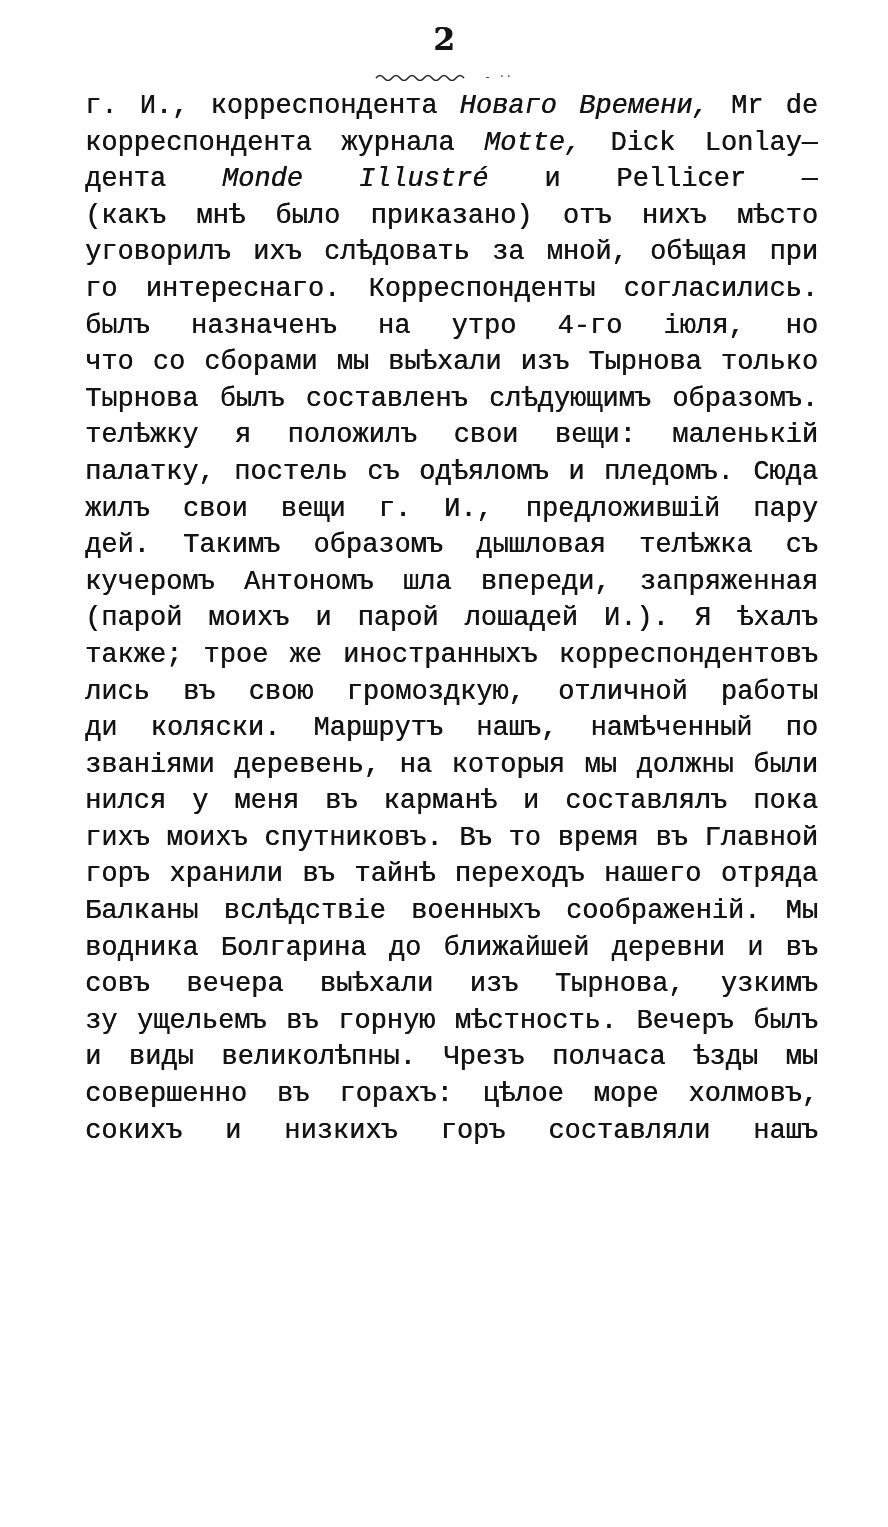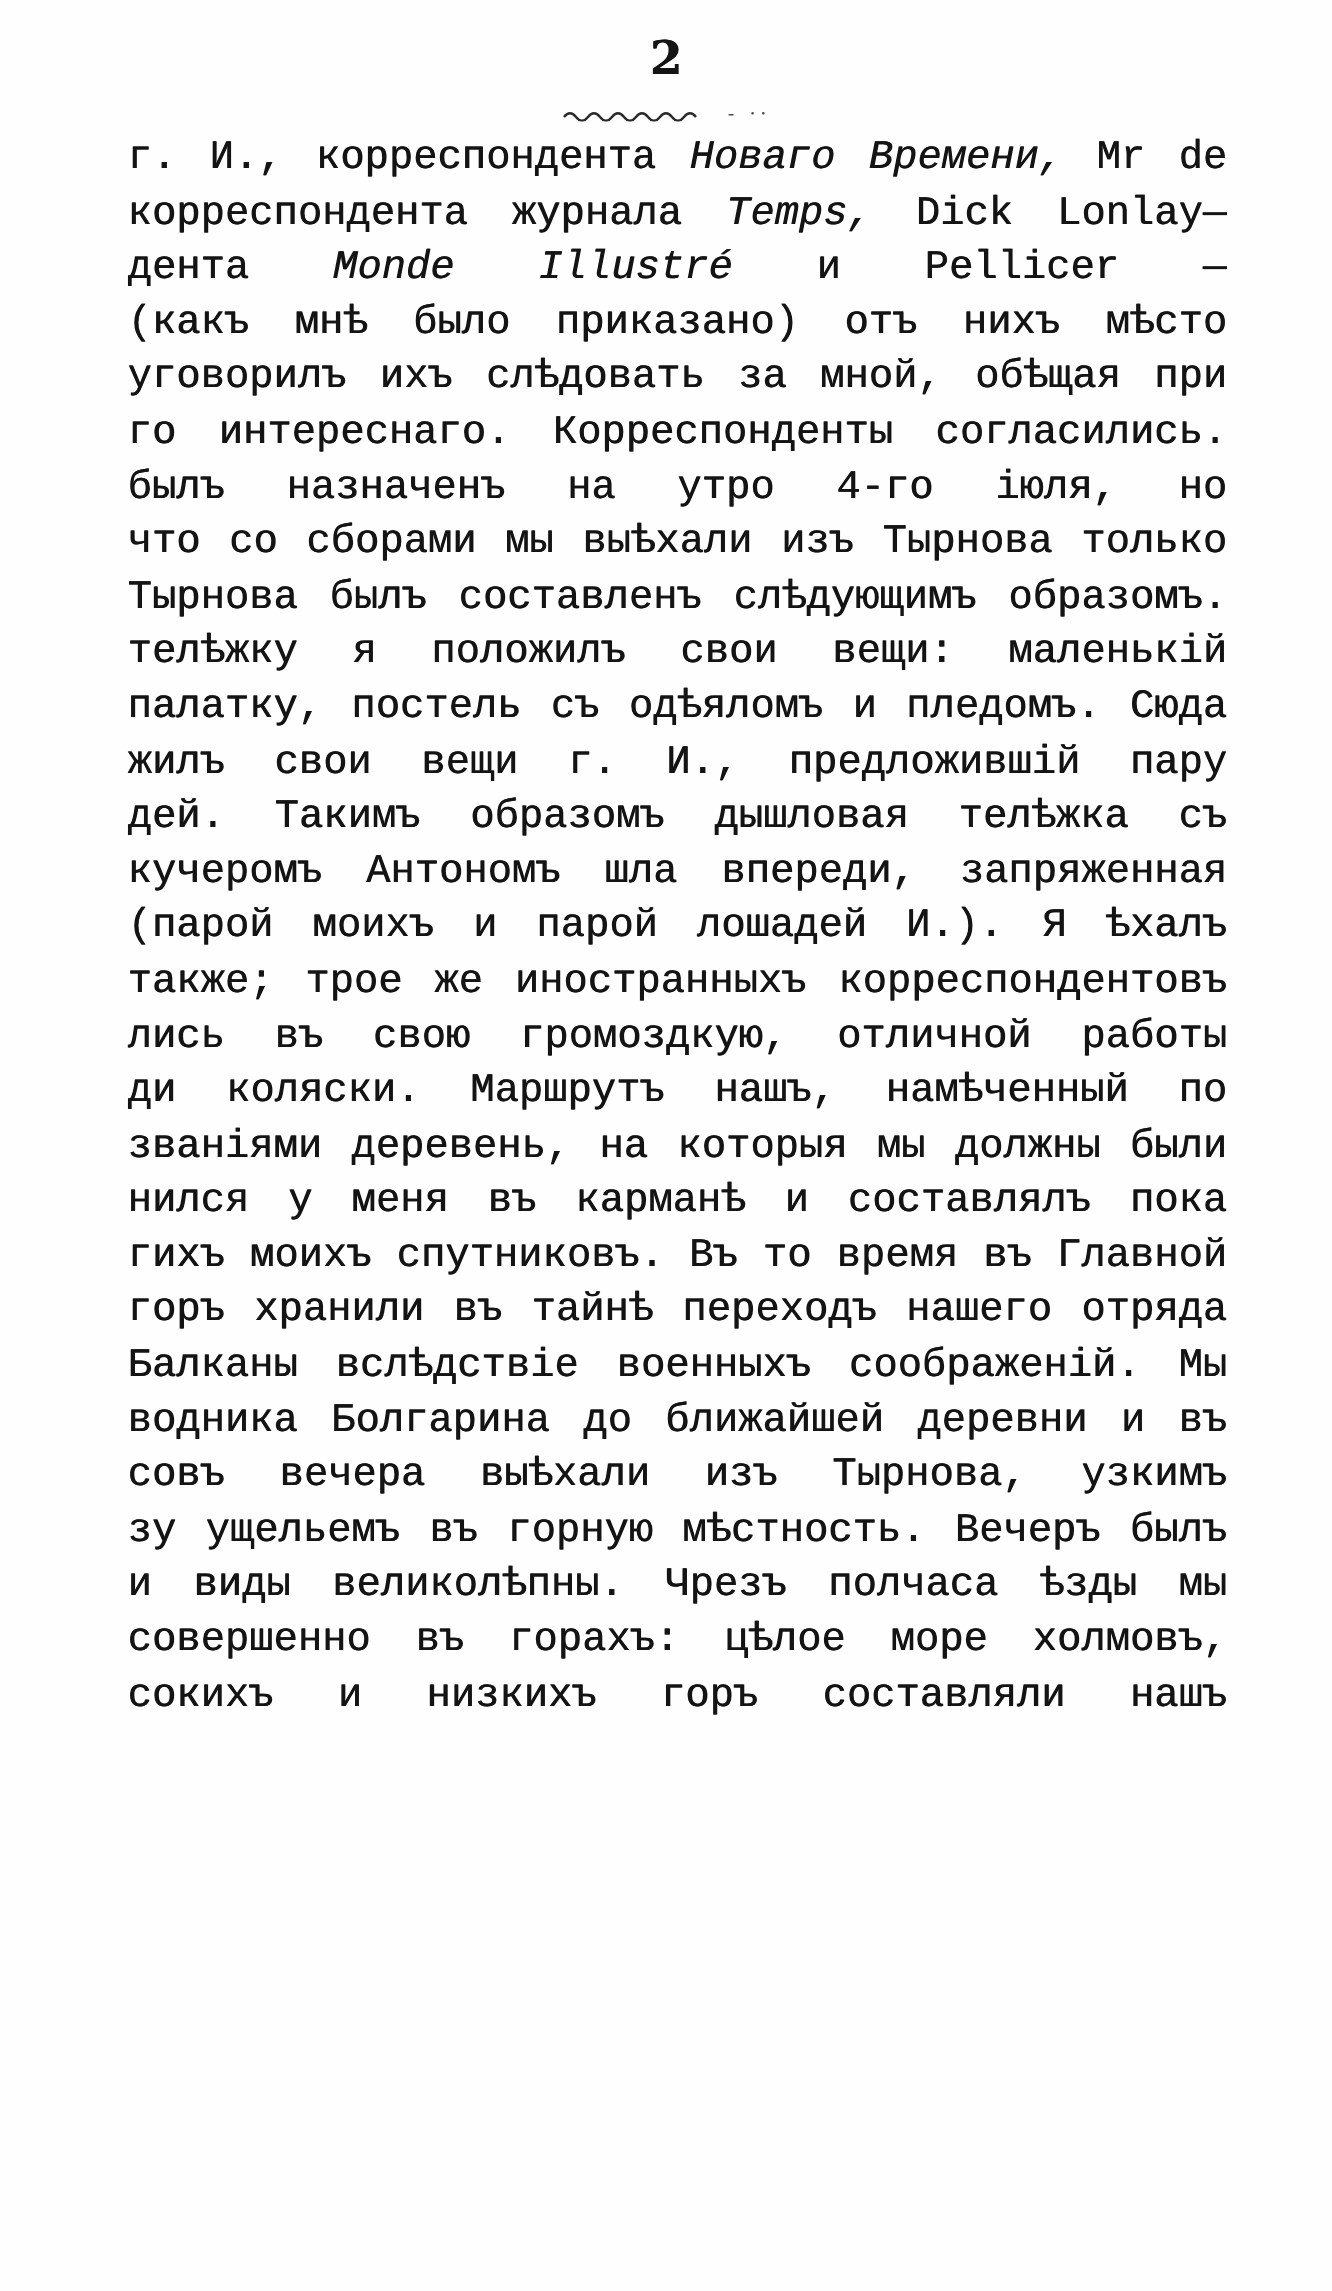--- a/index.html
+++ b/index.html
@@ -81,21 +81,21 @@
 
   <div class="divider-row">
     <svg class="wavy-rule" width="98" height="8" viewBox="0 0 98 8" aria-hidden="true">
       <path d="M2,5 q4,-5 8,0 t8,0 t8,0 t8,0 t8,0 t8,0 t8,0 t8,0 t8,0 t8,0 t8,0" stroke="#2a2a2a" stroke-width="1.6" fill="none"></path>
     </svg>
     <span class="divider-dashes">‑ ··</span>
   </div>
 
   <div class="text-block">
       <div class="line"><span>г. И., корреспондента </span><span class="it">Новаго Времени,</span><span> Mr de La Motte—</span></div>
-      <div class="line"><span>корреспондента журнала </span><span class="it">Temps,</span><span> Dick Lonlay—корреспон-</span></div>
+      <div class="line"><span>корреспондента журнала </span><span class="it">Motte,</span><span> Dick Lonlay—корреспон-</span></div>
       <div class="line"><span>дента </span><span class="it">Monde Illustré</span><span> и Pellicer — корреспондента одно-</span></div>
       <div class="line"><span>(какъ мнѣ было приказано) отъ нихъ мѣсто поѣздки, я</span></div>
       <div class="line"><span>уговорилъ ихъ слѣдовать за мной, обѣщая при этомъ мно-</span></div>
       <div class="line"><span>го интереснаго. Корреспонденты согласились. Отъѣздъ</span></div>
       <div class="line"><span>былъ назначенъ на утро 4-го іюля, но кончилось тѣмъ</span></div>
       <div class="line"><span>что со сборами мы выѣхали изъ Тырнова только въ шесть</span></div>
       <div class="line"><span>Тырнова былъ составленъ слѣдующимъ образомъ. Въ мою</span></div>
       <div class="line"><span>телѣжку я положилъ свои вещи: маленькій чемоданчикъ,</span></div>
       <div class="line"><span>палатку, постель съ одѣяломъ и пледомъ. Сюда же поло-</span></div>
       <div class="line"><span>жилъ свои вещи г. И., предложившій пару своихъ лоша-</span></div>

